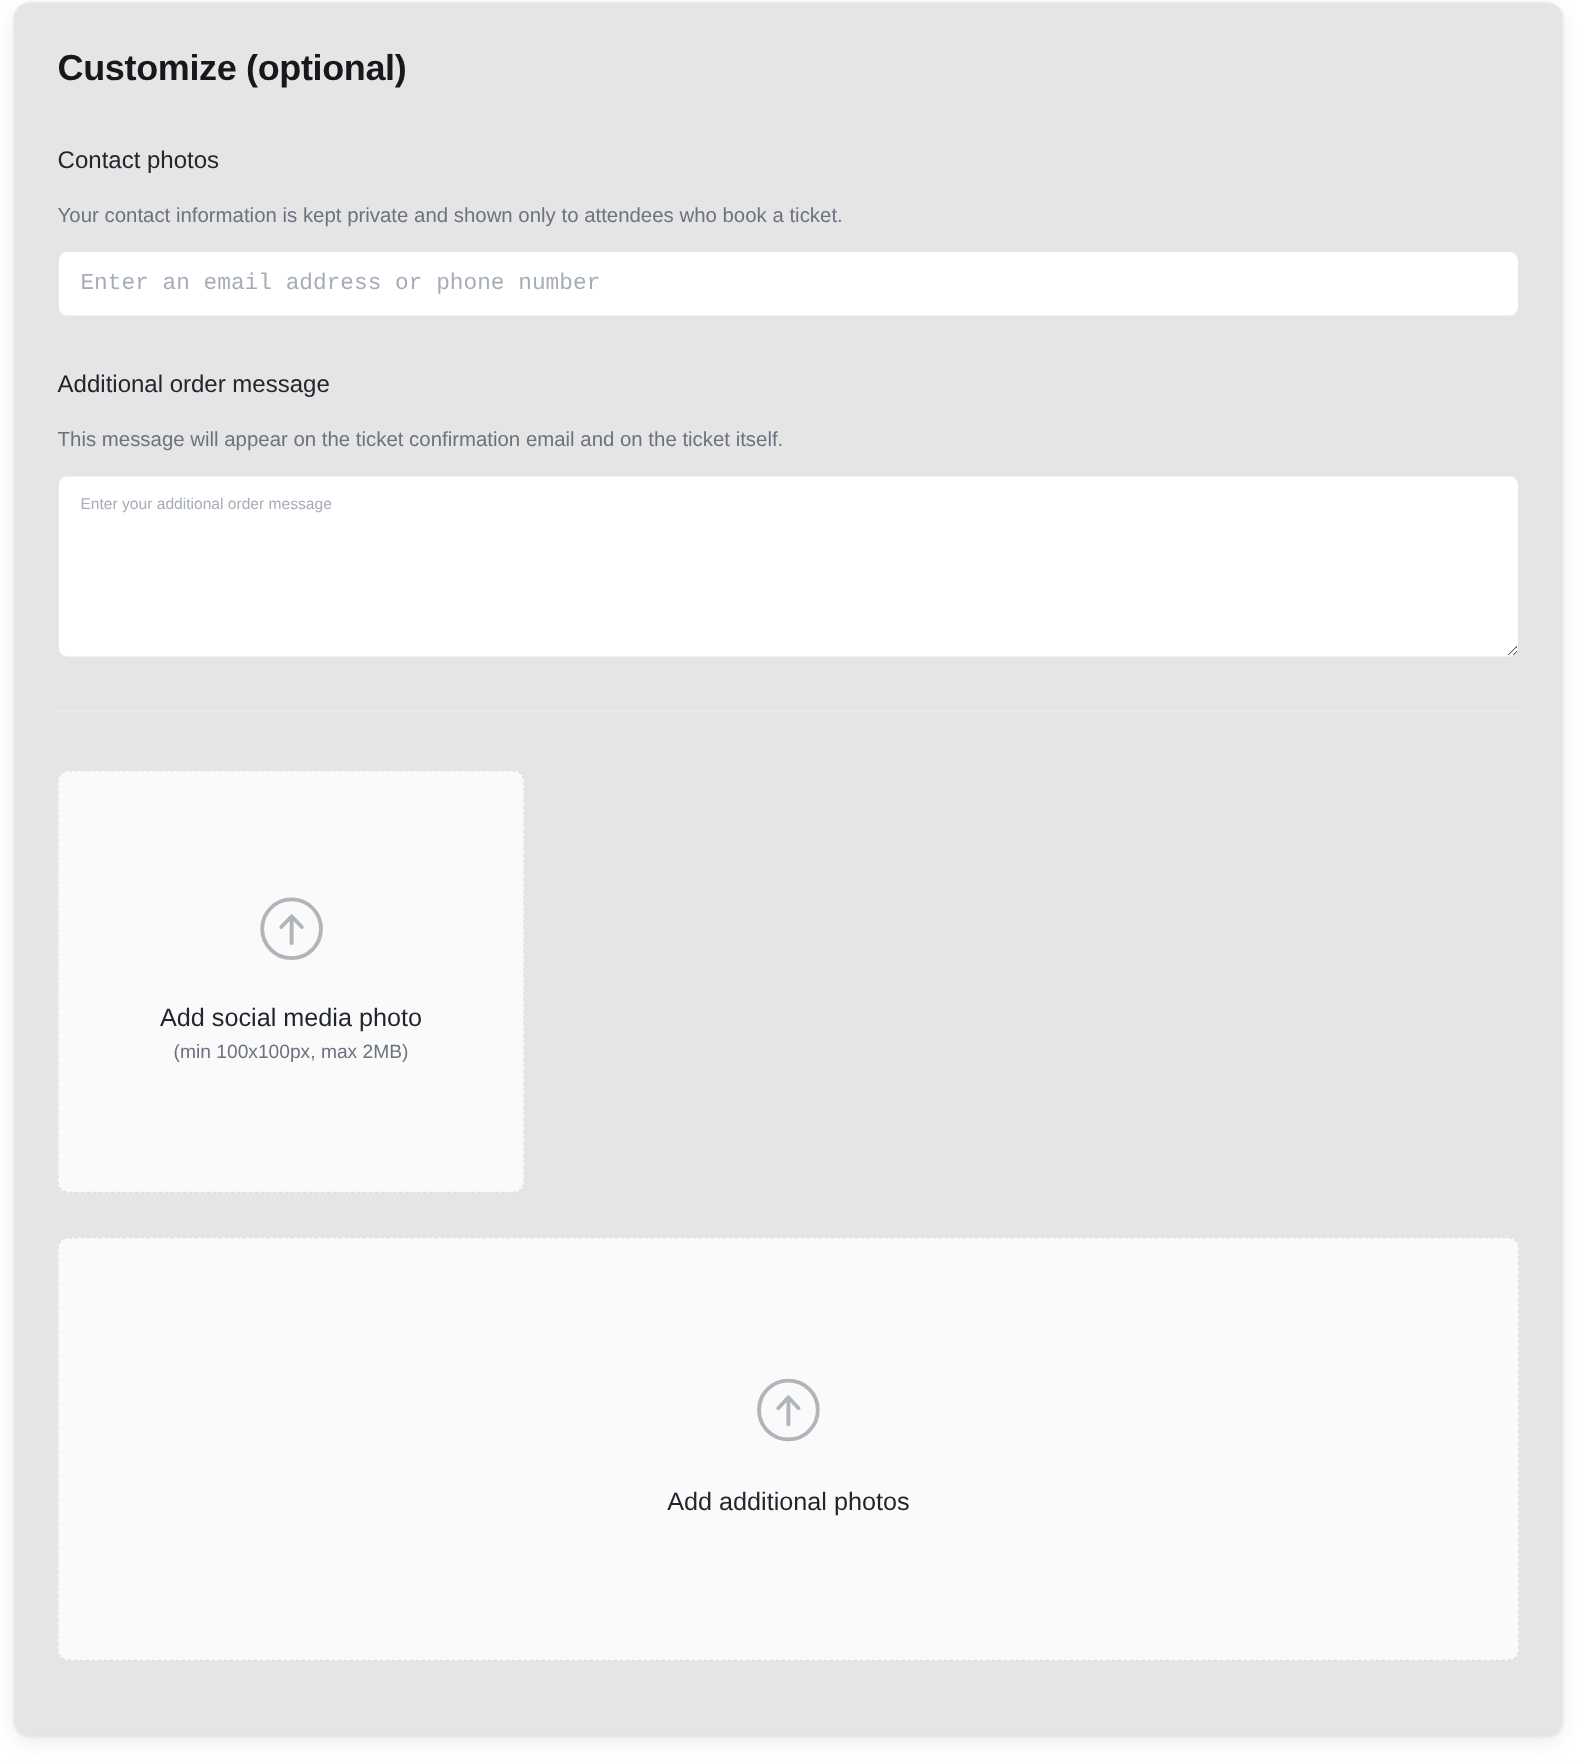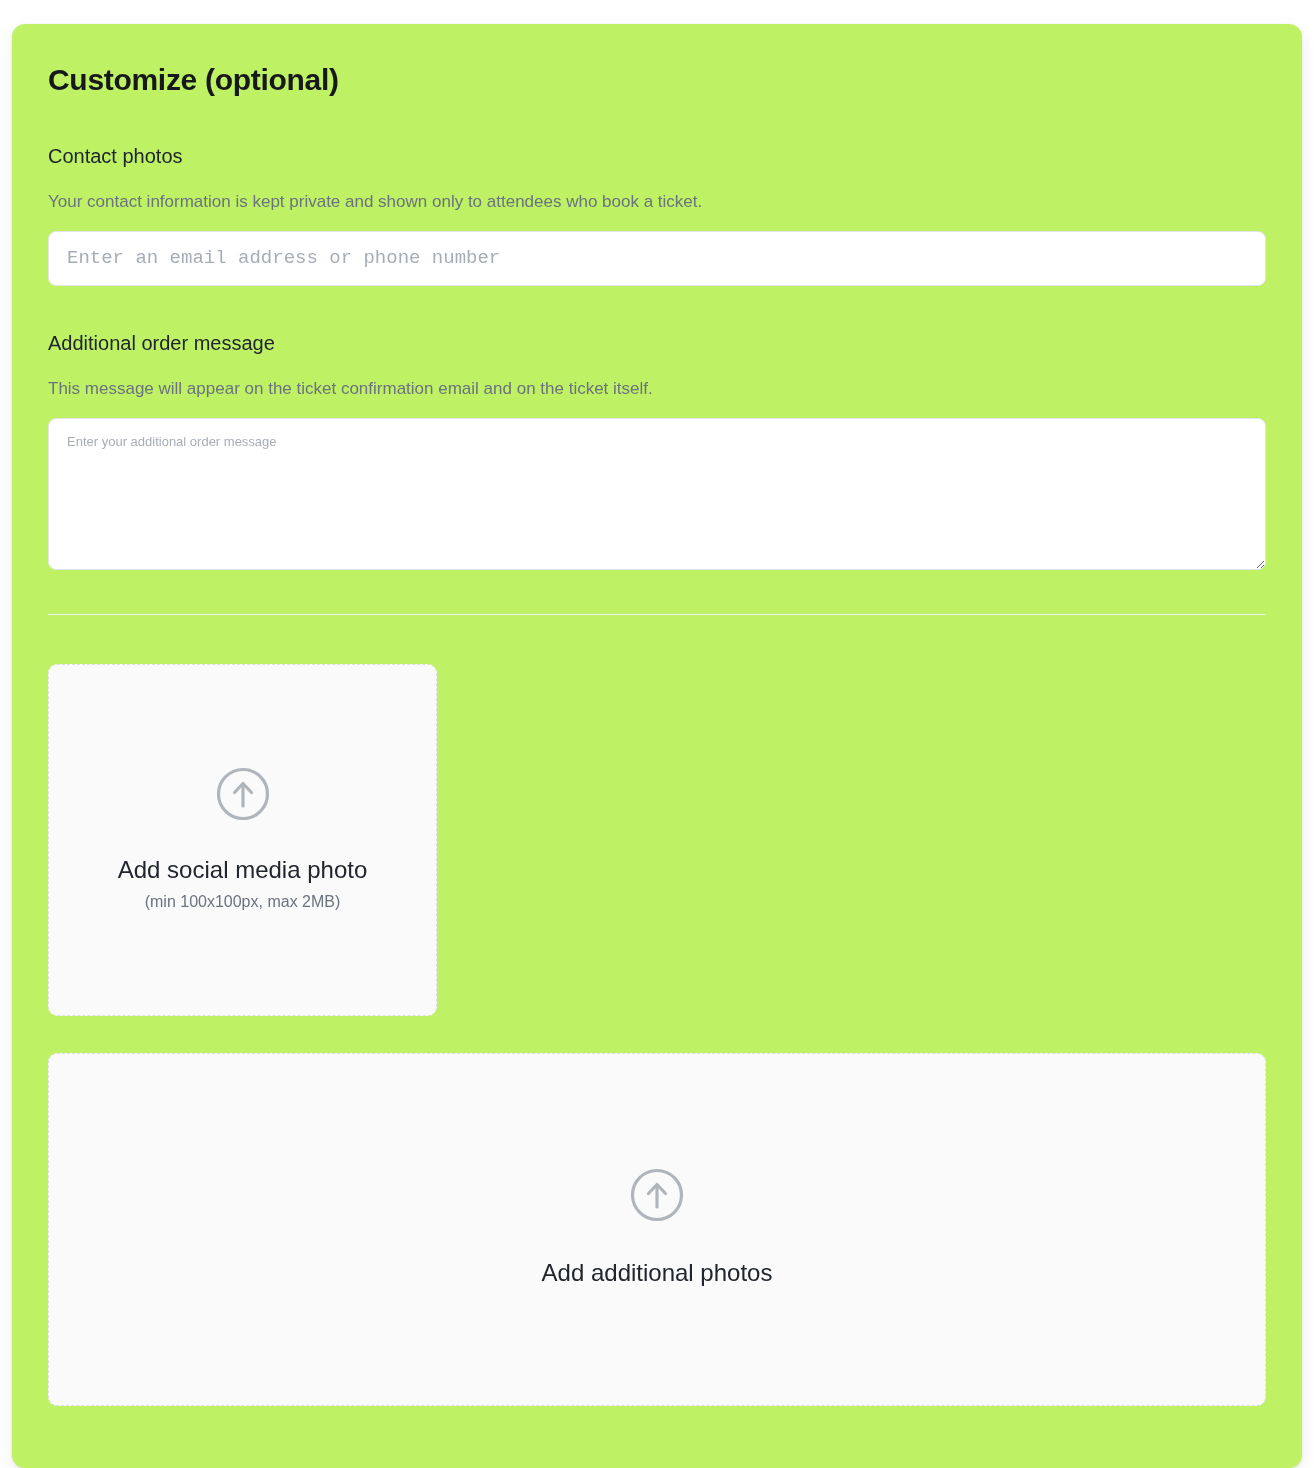--- a/index.html
+++ b/index.html
@@ -17,24 +17,24 @@
     width: 1314px;
     height: 1468px;
     background: #ffffff;
     overflow: hidden;
   }
 
   
   .card {
     position: absolute;
     left: 12px;
-    top: 24px;
+    top: 2px;
     width: 1290px;
     height: 1444px;
-    background: #bef264;
+    background: #e5e5e5;
     border-radius: 13px;
     box-shadow: 0 1px 3px rgba(16,24,40,0.09),
                 0 6px 18px rgba(16,24,40,0.07);
     overflow: hidden;
   }
 
   
   .section-form {
     padding: 38px 36px 0 36px;
   }
@@ -134,21 +134,21 @@
 
   .upload-icon {
     display: block;
     margin-bottom: 18px;
   }
   .dz-social .upload-icon { margin-bottom: 24px; }
   .dz-cover .upload-icon  { margin-bottom: 22px; }
   .dz-extra .upload-icon  { margin-bottom: 26px; }
 
   .dz-title {
-    font-size: 24px;
+    font-size: 21px;
     font-weight: 400;
     color: #21262e;
     line-height: 1.6;
     max-width: 250px;
   }
   .dz-cover .dz-title, .dz-extra .dz-title { max-width: none; }
 
   .dz-sub {
     font-size: 16px;
     font-weight: 400;

